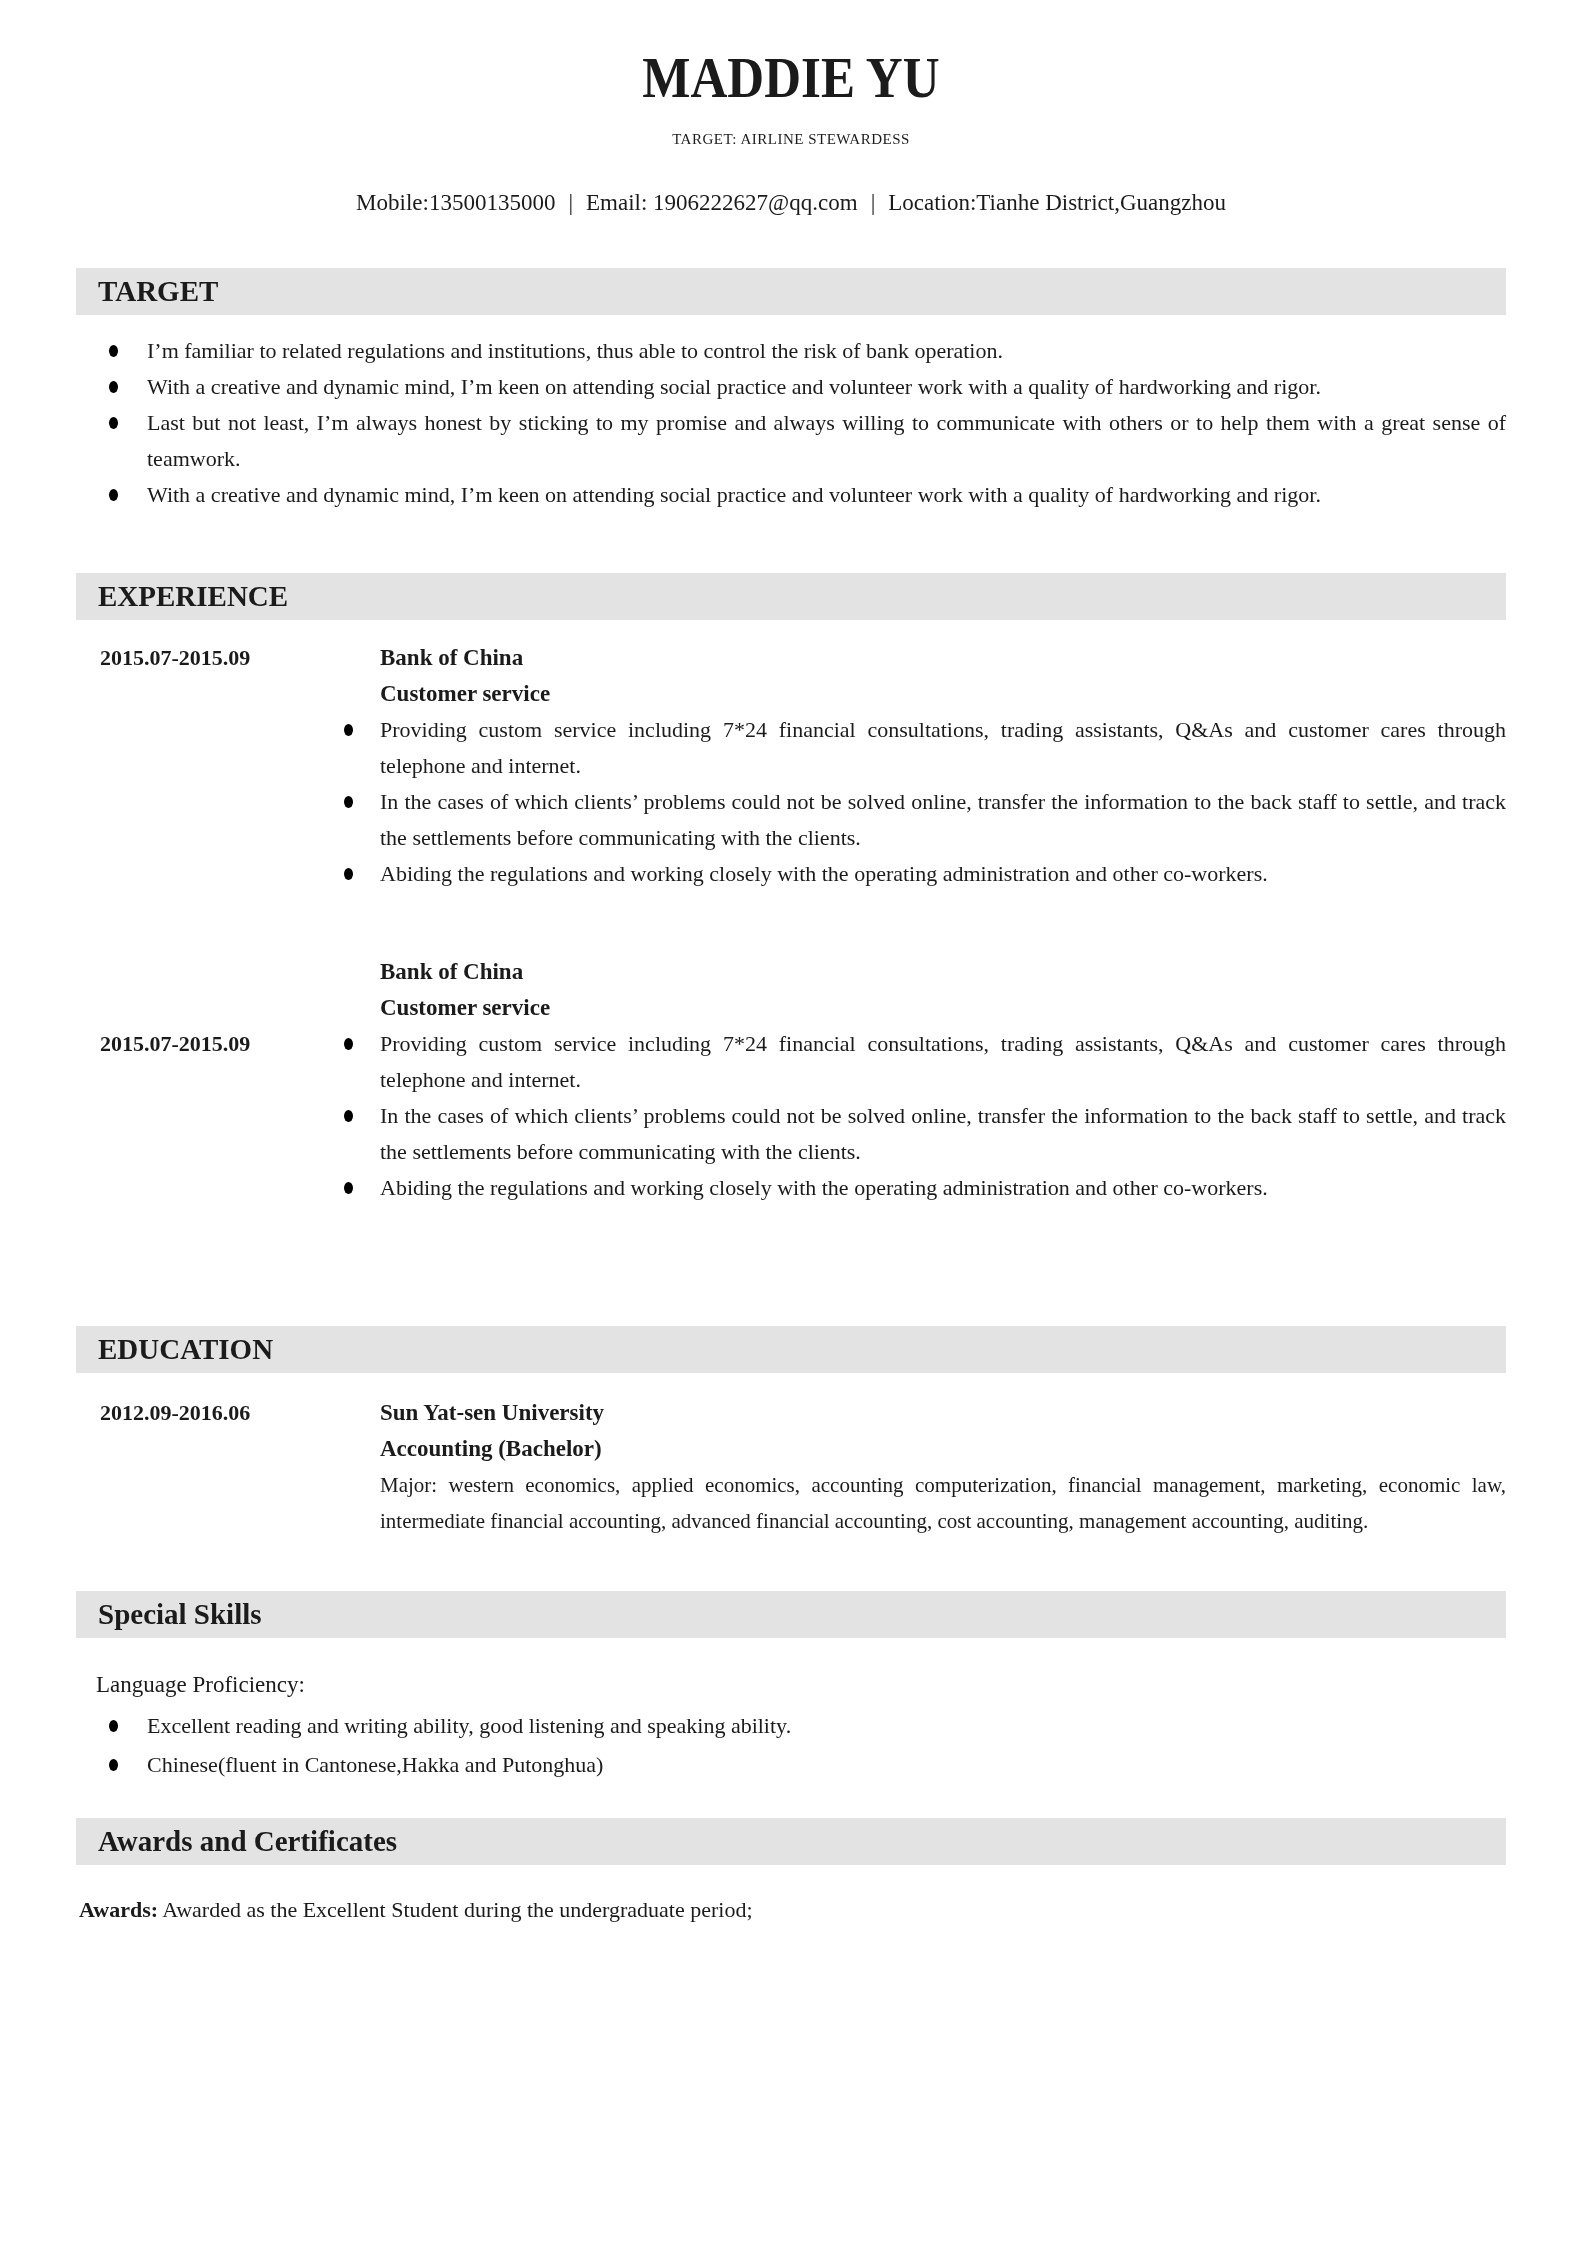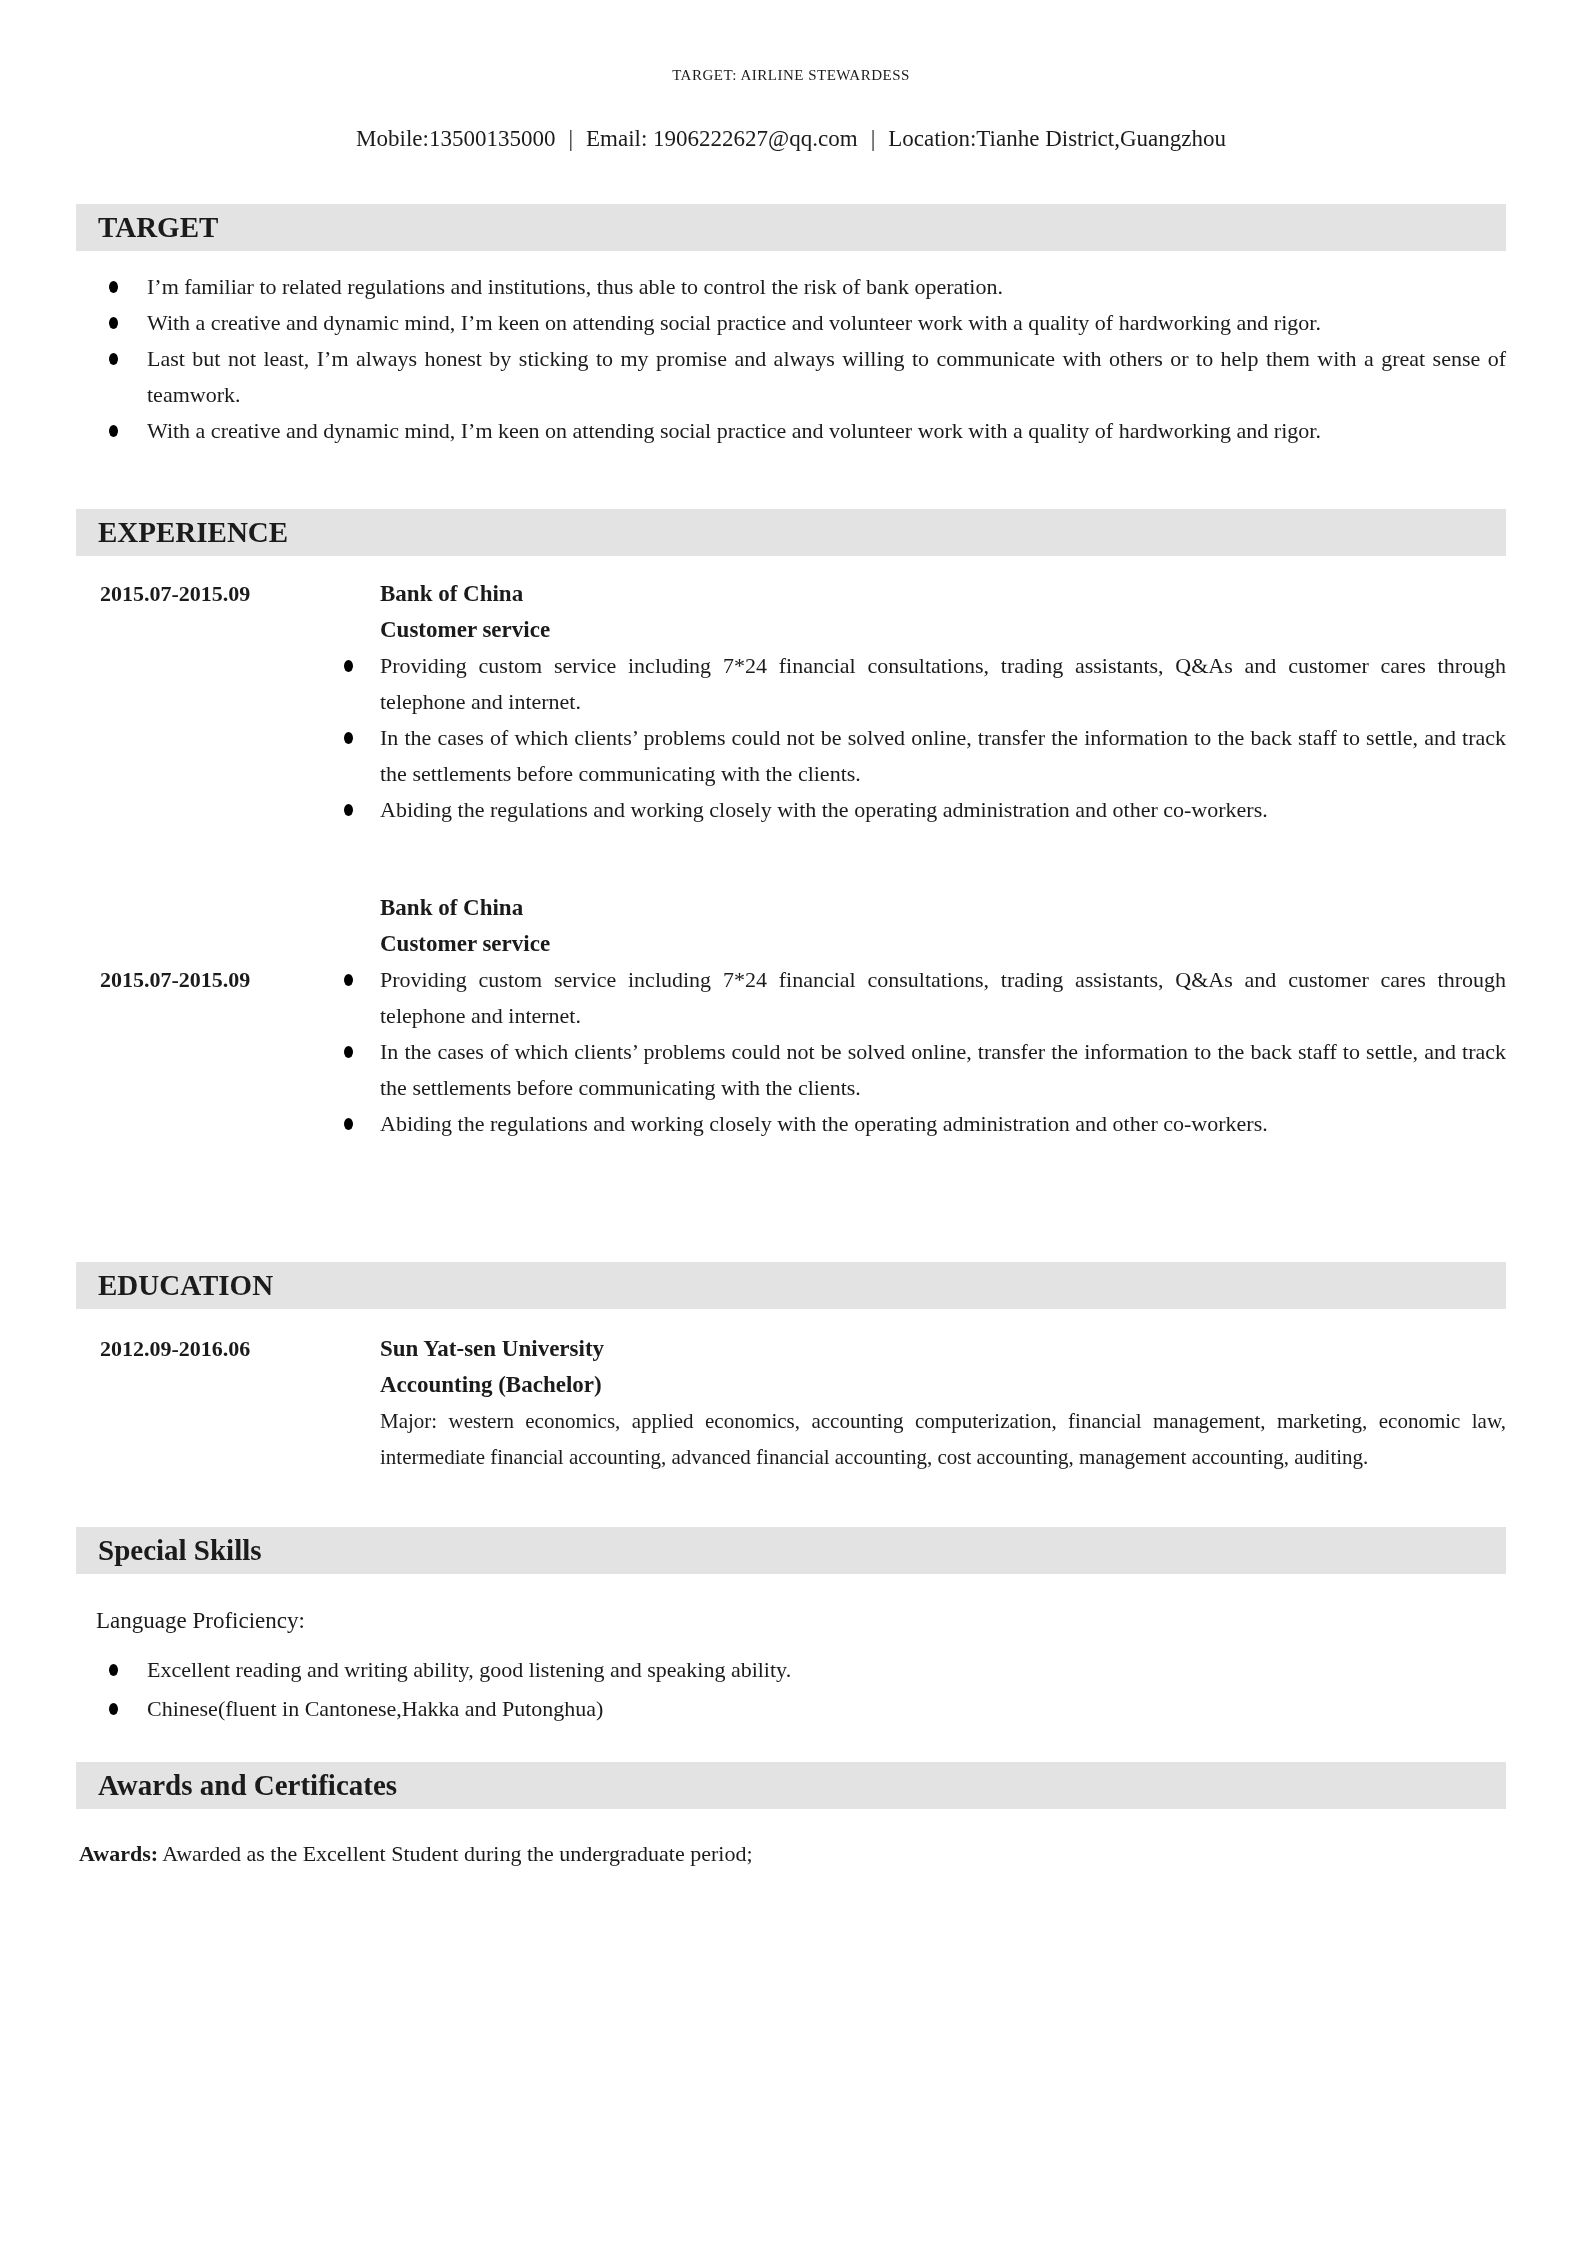--- a/index.html
+++ b/index.html
@@ -85,35 +85,38 @@
     margin-top:22px;
   }
   .major{font-size:21px;line-height:36px;}
   
   .sec-skills .section-bar{margin-top:52px;}
   .skills-subtitle{
     margin-top:30px;padding-left:20px;
     font-size:23px;font-weight:normal;line-height:34px;
   }
   .skills-list{
-    margin-top:12px;padding-left:71px;
+    margin-top:4px;padding-left:71px;
     font-size:22px;line-height:39px;
   }
   .skills-list .dot{left:-38px;top:14px;}
   
   .sec-awards .section-bar{margin-top:34px;}
   .awards-block{margin-top:26px;padding-left:3px;font-size:22px;line-height:38px;}
   .award-label{font-weight:bold;}
 </style>
 </head>
 <body>
 
 <div class="page">
 
   <div class="header">
+    <div>
+      <span class="name">MADDIE YU</span>
+    </div>
     <div class="target">TARGET: AIRLINE STEWARDESS</div>
     <div class="contact">
       <span>Mobile:13500135000</span><span class="sep">|</span><span>Email: 1906222627@qq.com</span><span class="sep">|</span><span>Location:Tianhe District,Guangzhou</span>
     </div>
   </div>
 
   <div class="sec-profile">
     <div class="section-bar">TARGET</div>
     <ul class="profile-list">
       <li class="just"><span class="dot"></span><span>I’m familiar to related regulations and institutions, thus able to control the risk of bank operation.</span></li>

